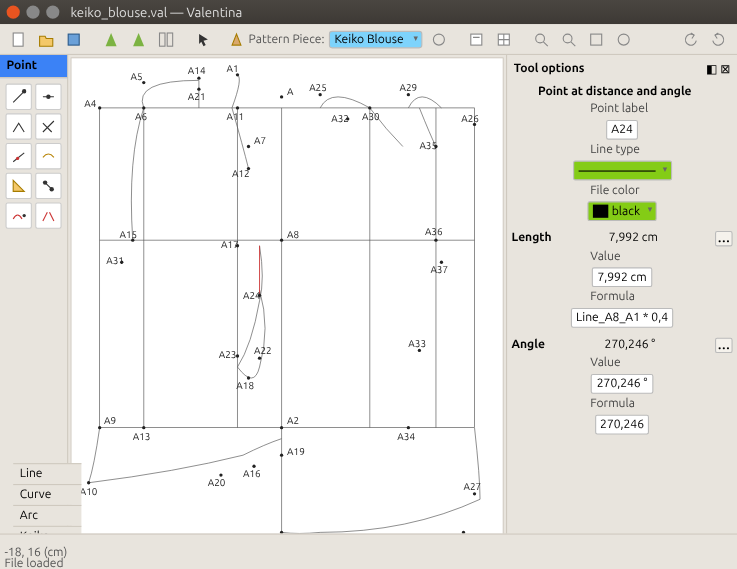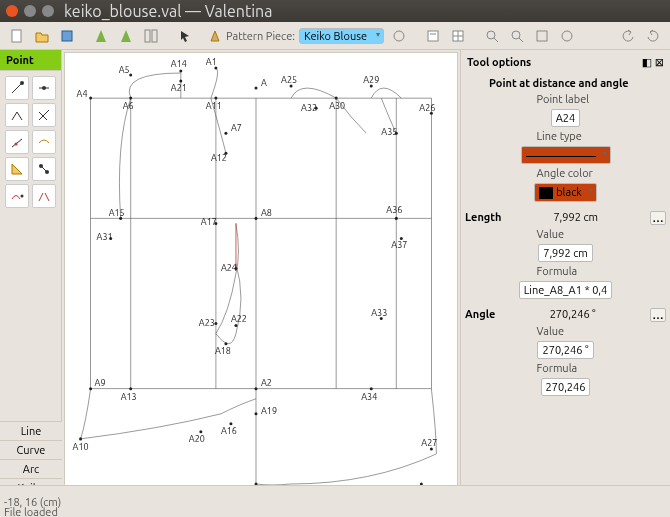--- a/index.html
+++ b/index.html
@@ -2,47 +2,47 @@
 <html><head>
 <meta charset="utf-8">
 <style>
 * { margin: 0; padding: 0; box-sizing: border-box; font-family: Ubuntu, "Segoe UI", sans-serif; font-size: 11px; }
 body { background: #e8e4dd; width: 670px; height: 517px; overflow: hidden; }
 .titlebar { height: 22px; background: linear-gradient(#4a4641,#3d3935); display: flex; align-items: center; padding: 0 6px; gap: 6px; }
 .win-btn { width: 12px; height: 12px; border-radius: 50%; }
 .win-close { background: #e95420; }
 .win-min { background: #888; }
 .win-max { background: #888; }
-.title-text { color: #ddd; font-size: 16px; margin-left: 4px; }
+.title-text { color: #ddd; font-size: 12px; margin-left: 4px; }
 .toolbar { height: 28px; background: #e8e4dd; border-bottom: 1px solid #cfc9bf; display: flex; align-items: center; padding: 0 6px; gap: 3px; }
 .tb-btn { width: 22px; height: 20px; border: 1px solid transparent; border-radius: 3px; display: flex; align-items: center; justify-content: center; cursor: pointer; }
 .tb-sep { width: 6px; }
 .pattern-piece { display: flex; align-items: center; gap: 4px; }
 .pp-label { color: #555; }
 .pp-select { border: 1px solid #bbb; background: #7dd3fc; padding: 1px 16px 1px 4px; border-radius: 3px; position: relative; }
 .pp-select::after { content: "▾"; position: absolute; right: 3px; font-size: 8px; color: #666; }
 .main { display: flex; height: 447px; }
 .left-panel { width: 62px; background: #e8e4dd; border-right: 1px solid #cfc9bf; }
-.section-tab { background: #84cc16; padding: 4px 6px; font-weight: bold; border-bottom: 1px solid #cfc9bf; }
+.section-tab { background: #3b82f6; padding: 4px 6px; font-weight: bold; border-bottom: 1px solid #cfc9bf; }
 .tool-grid { display: grid; grid-template-columns: 1fr 1fr; gap: 3px; padding: 5px; }
 .tool-item { width: 24px; height: 24px; border: 1px solid #ccc; background: #fff; border-radius: 2px; display: flex; align-items: center; justify-content: center; cursor: pointer; }
-.left-tabs { position: absolute; bottom: 20px; left: 0; width: 62px; text-align: center; }
+.left-tabs { position: absolute; bottom: 20px; left: 12px; width: 62px; }
 .left-tab { padding: 3px 6px; border-top: 1px solid #cfc9bf; cursor: pointer; background: #e8e4dd; }
 .canvas-area { flex: 1; background: #fff; border: 1px solid #cfc9bf; margin: 2px; position: relative; overflow: hidden; }
 .canvas-svg { width: 100%; height: 100%; }
 .pt-label { font-size: 9px; fill: #222; }
 .pt-dot { fill: #222; }
 .right-panel { width: 210px; background: #e8e4dd; border-left: 1px solid #cfc9bf; padding: 4px; }
 .rp-header { display: flex; justify-content: space-between; align-items: flex-start; padding: 2px 2px 6px; }
 .rp-title { font-weight: bold; }
 .rp-subtitle { font-weight: bold; padding: 2px 0 4px; margin-left: 24px; }
 .prop-row { display: flex; align-items: center; gap: 4px; margin-bottom: 3px; flex-direction: column; }
 .prop-label { width: 58px; text-align: left; color: #444; }
 .prop-input { flex: 1; border: 1px solid #bbb; background: #fff; padding: 2px 4px; border-radius: 2px; min-height: 17px; }
-.prop-combo { flex: 1; border: 1px solid #bbb; background: #c2410c; padding: 2px 14px 2px 4px; border-radius: 2px; position: relative; min-height: 17px; }
+.prop-combo { flex: 1; border: 1px solid #bbb; background: #84cc16; padding: 2px 14px 2px 4px; border-radius: 2px; position: relative; min-height: 17px; }
 .prop-combo::after { content: "▾"; position: absolute; right: 3px; font-size: 8px; color: #666; }
 .line-preview { display:inline-block; width: 70px; border-top: 1px solid #000; vertical-align: middle; }
 .color-swatch { display:inline-block; width: 14px; height: 12px; background:#000; vertical-align: middle; margin-right: 3px; }
 .group-label { font-weight: bold; padding: 6px 0 3px; display: flex; justify-content: space-between; }
 .ellips { width: 16px; border:1px solid #bbb; background:#f5f2ec; text-align:center; cursor:pointer; border-radius:2px; }
 .statusbar { position: absolute; bottom: 0; left: 0; right: 0; height: 32px; background: #e8e4dd; border-top: 1px solid #cfc9bf; display: flex; align-items: center; padding: 0 4px; gap: 10px; font-size: 10px; color: #555; }
 svg.icon { width: 14px; height: 14px; }
 </style>
 </head>
 <body>
@@ -341,21 +341,21 @@
 
     <div class="prop-row">
       <span class="prop-label">Point label</span>
       <div class="prop-input">A24</div>
     </div>
     <div class="prop-row">
       <span class="prop-label">Line type</span>
       <div class="prop-combo"><span class="line-preview"></span></div>
     </div>
     <div class="prop-row">
-      <span class="prop-label">Angle color</span>
+      <span class="prop-label">File color</span>
       <div class="prop-combo"><span class="color-swatch"></span><span>black</span></div>
     </div>
 
     <div class="group-label">
       <span>Length</span>
       <span style="font-weight:normal">7,992 cm</span>
       <span class="ellips">…</span>
     </div>
     <div class="prop-row">
       <span class="prop-label">Value</span>

